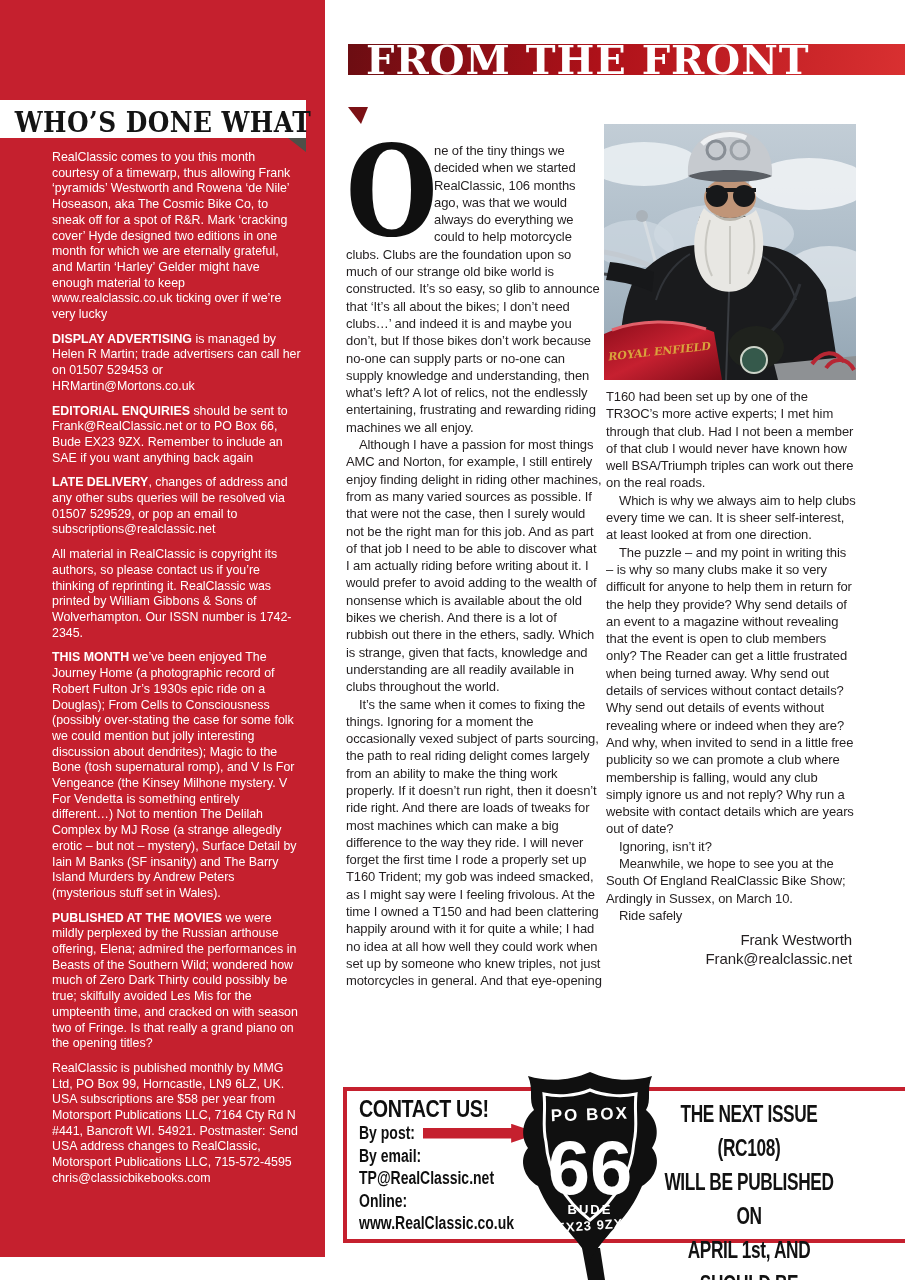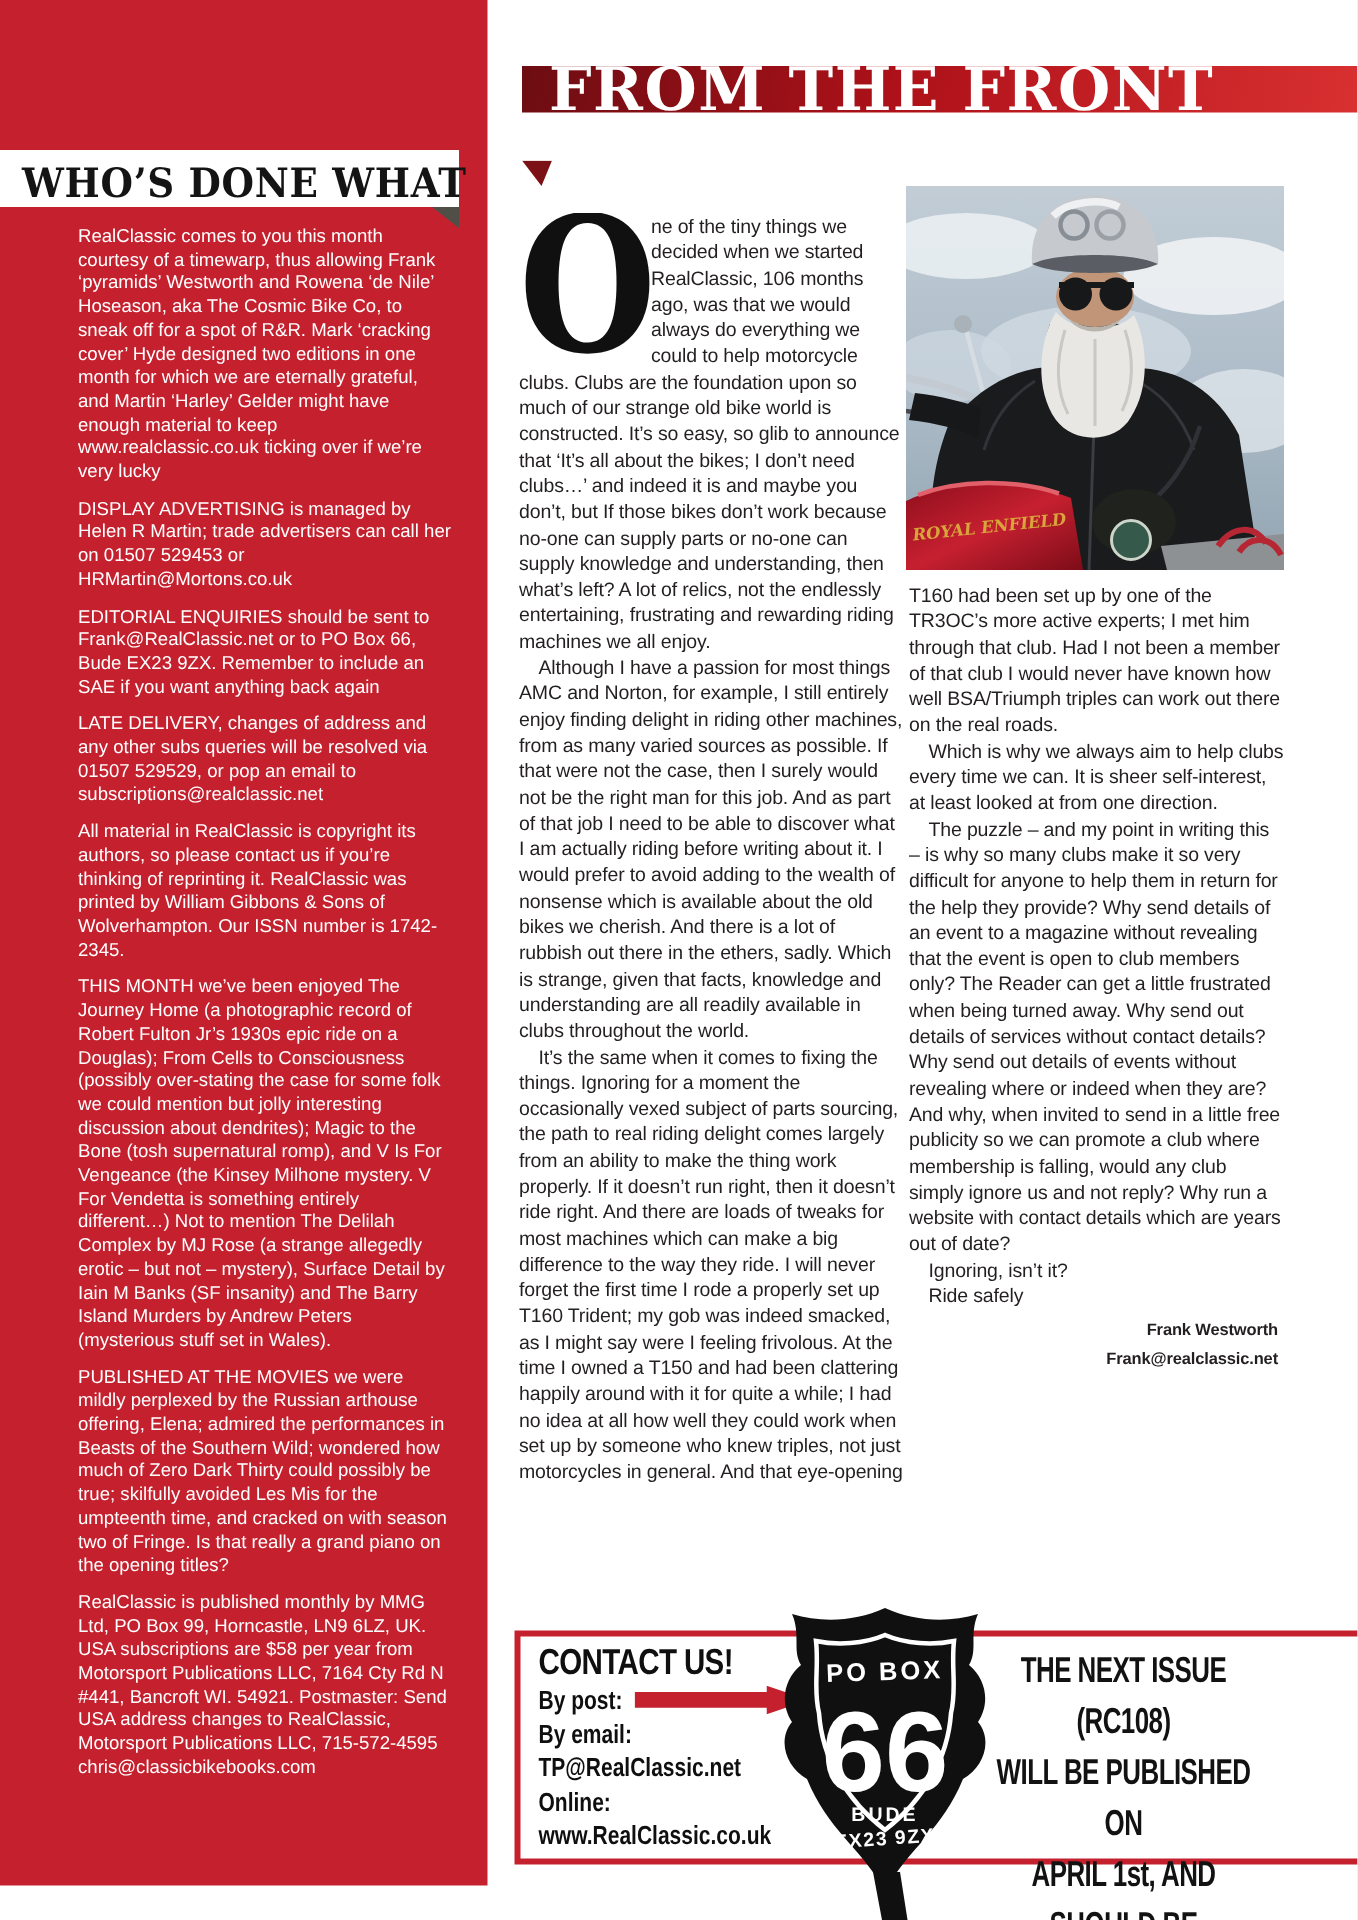--- a/index.html
+++ b/index.html
@@ -11,21 +11,21 @@
   .side-band { position:absolute; left:0; top:100px; width:306px; height:38px; background:#ffffff;
                display:flex; align-items:flex-end; }
   .side-title { font-family:"DejaVu Serif", serif; font-weight:bold; font-size:27px; color:#141414;
                 padding-left:16px; letter-spacing:.5px; white-space:nowrap;
                 transform:scaleX(.92); transform-origin:left center; }
   .band-fold { position:absolute; left:288px; top:138px; width:18px; height:14px; background:#4f4f48;
                clip-path:polygon(0 0,100% 0,100% 100%); }
   .side-body { position:absolute; left:0; top:150px; width:325px; box-sizing:border-box;
                padding:0 24px 0 52px; color:#ffffff; font-size:12.4px; line-height:15.7px; }
   .side-body p { margin:0 0 9px 0; }
-  .side-body b { font-weight:normal; }
+  .side-body b { font-weight:bold; }
 
   
   .banner { position:absolute; left:348px; top:44px; width:557px; height:31px;
             background:linear-gradient(100deg,#6c0d12 0%,#ae1119 45%,#d93031 100%);
             display:flex; align-items:center; }
   .banner-title { font-family:"DejaVu Serif", serif; font-weight:bold; color:#ffffff; font-size:40px;
                   letter-spacing:1px; padding-left:18px; white-space:nowrap; }
   .banner-fold { position:absolute; left:348px; top:107px; width:20px; height:17px; background:#7c1115;
                  clip-path:polygon(0 0,100% 0,65% 100%); }
 
@@ -34,21 +34,21 @@
 
   
   .col { position:absolute; color:#231f20; font-size:13px; line-height:17.3px; letter-spacing:-.1px; }
   .col p { margin:0; }
   .col .ind { text-indent:13px; }
   .col1 { left:346px; top:142px; width:256px; height:945px; overflow:hidden; }
   .col2 { left:606px; top:388px; width:250px; }
   .dropcap { float:left; width:84px; height:93px; line-height:93px; margin:3px 4px 0 0;
              font-family:"DejaVu Serif", serif; font-weight:bold; font-size:125px; color:#101010;
              transform:scaleX(.84); transform-origin:0 50%; }
-  .sig { margin-top:6px; text-align:right; font-weight:bold; font-size:11px; line-height:19px; padding-right:4px; }
+  .sig { margin-top:6px; text-align:right; font-weight:normal; font-size:15px; line-height:19px; padding-right:4px; }
 
   
   .bottom-box { position:absolute; left:343px; top:1087px; width:580px; height:156px; box-sizing:border-box;
                 border:4px solid #c5202e; background:#ffffff; }
   .contact { position:absolute; left:12px; top:4px; color:#0f0f0f; }
   .c-head { font-weight:bold; font-size:24px; line-height:27px; letter-spacing:-.5px; white-space:nowrap;
             transform:scaleX(.82); transform-origin:left center; }
   .c-line { font-weight:bold; font-size:17.5px; line-height:22.5px; white-space:nowrap;
             transform:scaleX(.8); transform-origin:left center; display:flex; align-items:center; }
   .arrow { display:inline-block; width:145px; height:19px; background:#c5202e; margin-left:10px;
@@ -158,20 +158,21 @@
     <p><span class="dropcap">O</span><span>ne of the tiny things we decided when we started RealClassic, 106 months ago, was that we would always do everything we could to help motorcycle clubs. Clubs are the foundation upon so much of our strange old bike world is constructed. It’s so easy, so glib to announce that ‘It’s all about the bikes; I don’t need clubs…’ and indeed it is and maybe you don’t, but If those bikes don’t work because no-one can supply parts or no-one can supply knowledge and understanding, then what’s left? A lot of relics, not the endlessly entertaining, frustrating and rewarding riding machines we all enjoy.</span></p>
     <p class="ind">Although I have a passion for most things AMC and Norton, for example, I still entirely enjoy finding delight in riding other machines, from as many varied sources as possible. If that were not the case, then I surely would not be the right man for this job. And as part of that job I need to be able to discover what I am actually riding before writing about it. I would prefer to avoid adding to the wealth of nonsense which is available about the old bikes we cherish. And there is a lot of rubbish out there in the ethers, sadly. Which is strange, given that facts, knowledge and understanding are all readily available in clubs throughout the world.</p>
     <p class="ind">It’s the same when it comes to fixing the things. Ignoring for a moment the occasionally vexed subject of parts sourcing, the path to real riding delight comes largely from an ability to make the thing work properly. If it doesn’t run right, then it doesn’t ride right. And there are loads of tweaks for most machines which can make a big difference to the way they ride. I will never forget the first time I rode a properly set up T160 Trident; my gob was indeed smacked, as I might say were I feeling frivolous. At the time I owned a T150 and had been clattering happily around with it for quite a while; I had no idea at all how well they could work when set up by someone who knew triples, not just motorcycles in general. And that eye-opening</p>
   </section>
 
   <section class="col col2">
     <p>T160 had been set up by one of the TR3OC’s more active experts; I met him through that club. Had I not been a member of that club I would never have known how well BSA/Triumph triples can work out there on the real roads.</p>
     <p class="ind">Which is why we always aim to help clubs every time we can. It is sheer self-interest, at least looked at from one direction.</p>
     <p class="ind">The puzzle – and my point in writing this – is why so many clubs make it so very difficult for anyone to help them in return for the help they provide? Why send details of an event to a magazine without revealing that the event is open to club members only? The Reader can get a little frustrated when being turned away. Why send out details of services without contact details? Why send out details of events without revealing where or indeed when they are? And why, when invited to send in a little free publicity so we can promote a club where membership is falling, would any club simply ignore us and not reply? Why run a website with contact details which are years out of date?</p>
     <p class="ind">Ignoring, isn’t it?</p>
+    <p class="ind">Meanwhile, we hope to see you at the South Of England RealClassic Bike Show; Ardingly in Sussex, on March 10.</p>
     <p class="ind">Ride safely</p>
     <div class="sig">
       <div>Frank Westworth</div>
       <div>Frank@realclassic.net</div>
     </div>
   </section>
 
   <div class="bottom-box">
     <div class="contact">
       <div class="c-head">CONTACT US!</div>

